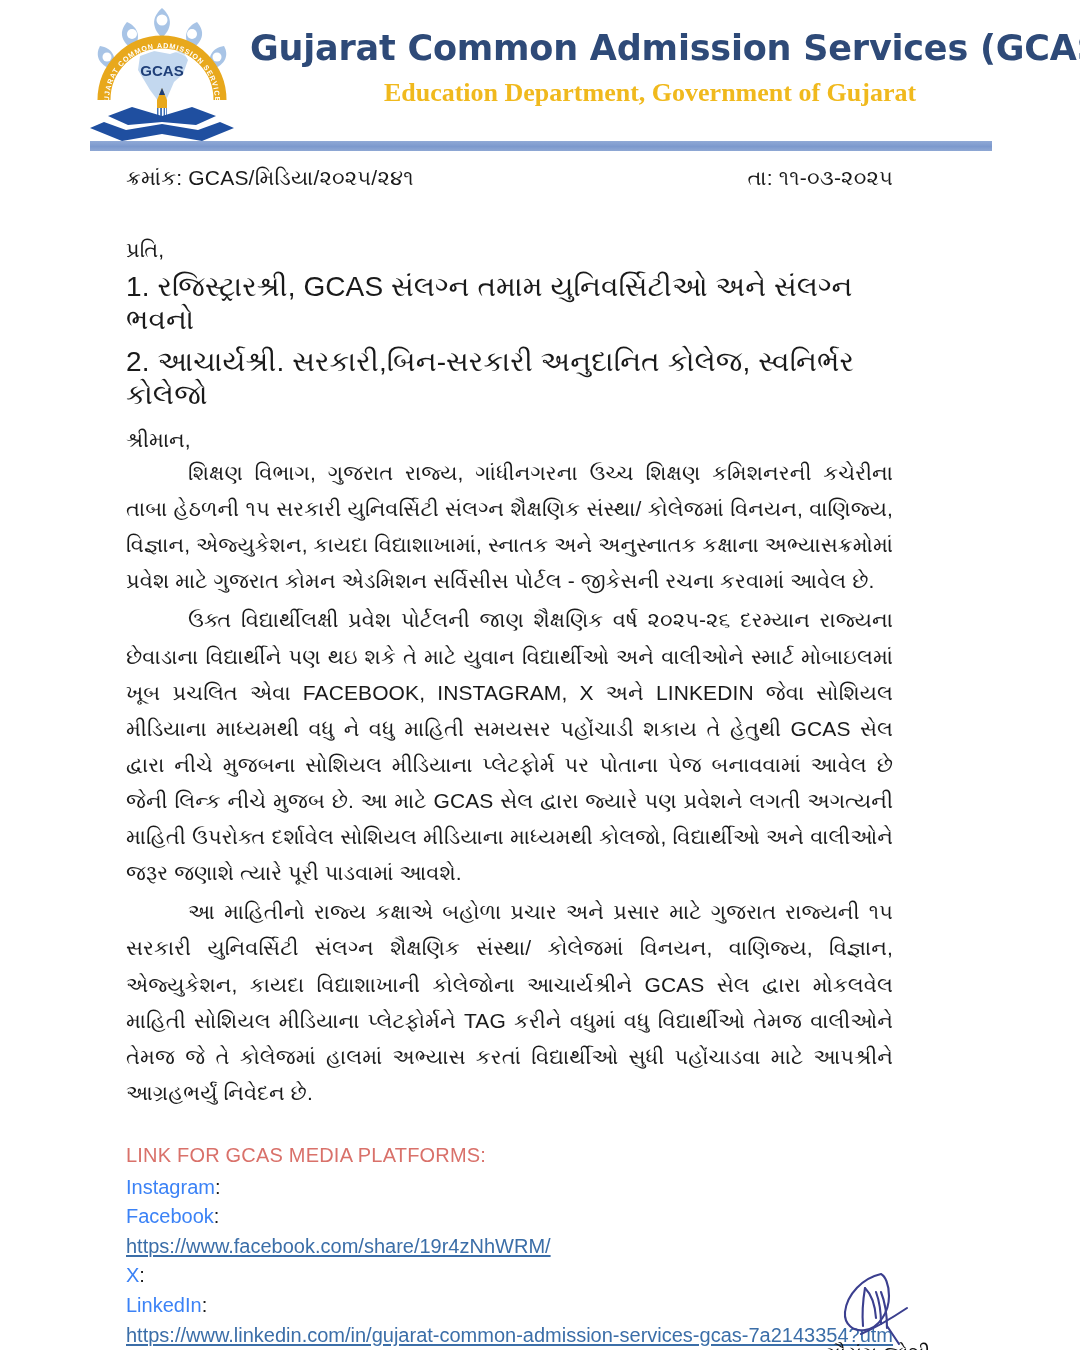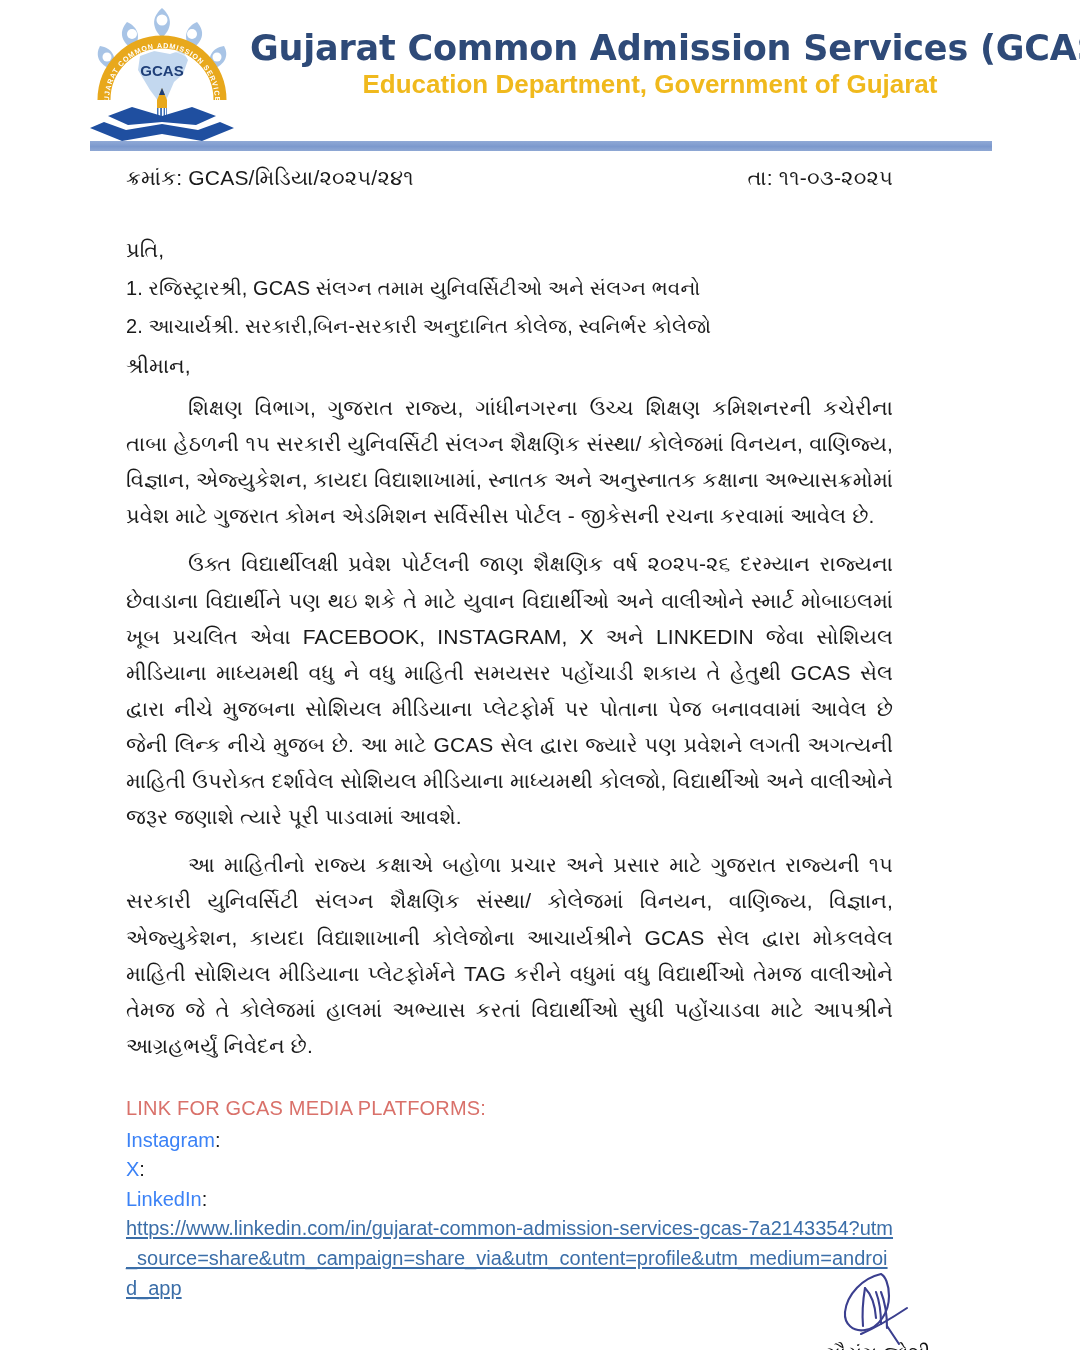--- a/index.html
+++ b/index.html
@@ -40,25 +40,25 @@
   .head-title {
     font-family: "DejaVu Sans", sans-serif;
     font-size: 35px;
     font-weight: 600;
     letter-spacing: -0.2px;
     color: #2e4a78;
     line-height: 1.18;
     white-space: nowrap;
   }
   .head-sub {
-    font-family: Liberation Sans, sans-serif;
+    font-family: Liberation Serif, serif;
     font-size: 26px;
     font-weight: 700;
     color: #f0b91d;
-    margin-top: 0;
+    margin-top: 8px;
     line-height: 1.2;
     white-space: nowrap;
   }
   .head-rule {
     position: absolute;
     left: 90px;
     top: 141px;
     width: 902px;
     height: 10px;
     background: linear-gradient(180deg, #90a9d6 0%, #7c99cd 55%, #8fa8d4 100%);
@@ -92,34 +92,34 @@
   }
 
   .block {
     margin: 0 118px 0 126px;
   }
   .to-label {
     font-size: 21px;
     margin-top: 36px;
   }
   .to-item {
-    font-size: 20px;
-    margin-top: 15px;
+    font-size: 28px;
+    margin-top: 9px;
     letter-spacing: 0.1px;
   }
   .salutation {
     font-size: 21px;
     margin-top: 16px;
   }
   .para {
     font-size: 21px;
     text-align: justify;
     text-justify: inter-word;
     line-height: 1.72;
-    margin-top: 12px;
+    margin-top: 3px;
     text-indent: 62px;
     letter-spacing: 0.1px;
   }
 
   
   .links {
     margin: 30px 118px 0 126px;
     font-size: 20px;
     line-height: 1.48;
   }
@@ -245,20 +245,24 @@
     <div class="para">આ માહિતીનો રાજ્ય કક્ષાએ બહોળા પ્રચાર અને પ્રસાર માટે ગુજરાત રાજ્યની ૧૫ સરકારી યુનિવર્સિટી સંલગ્ન શૈક્ષણિક સંસ્થા/ કોલેજમાં વિનયન, વાણિજ્ય, વિજ્ઞાન, એજ્યુકેશન, કાયદા વિદ્યાશાખાની કોલેજોના આચાર્યશ્રીને GCAS સેલ દ્વારા મોકલવેલ માહિતી સોશિયલ મીડિયાના પ્લેટફોર્મને TAG કરીને વધુમાં વધુ વિદ્યાર્થીઓ તેમજ વાલીઓને તેમજ જે તે કોલેજમાં હાલમાં અભ્યાસ કરતાં વિદ્યાર્થીઓ સુધી પહોંચાડવા માટે આપશ્રીને આગ્રહભર્યું નિવેદન છે.</div>
   </div>
 
   <div class="links">
     <div class="links-heading">LINK FOR GCAS MEDIA PLATFORMS:</div>
 
     <div class="link-row">
       <span class="link-label">Instagram</span><span class="colon">:</span>
     </div>
 
+    <div class="link-row">
+      <span class="link-label">Facebook</span><span class="colon">:</span>
+      <a class="link-url" href="#">https://www.facebook.com/share/19r4zNhWRM/</a>
+    </div>
 
     <div class="link-row">
       <span class="link-label">X</span><span class="colon">:</span>
     </div>
 
     <div class="link-row">
       <span class="link-label">LinkedIn</span><span class="colon">:</span>
       <a class="link-url" href="#">https://www.linkedin.com/in/gujarat-common-admission-services-gcas-7a2143354?utm_source=share&amp;utm_campaign=share_via&amp;utm_content=profile&amp;utm_medium=android_app</a>
     </div>
   </div>

